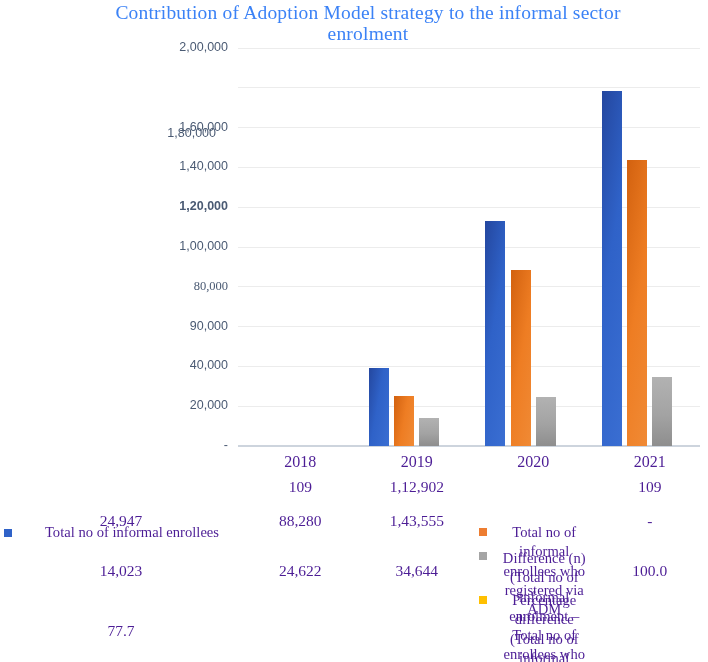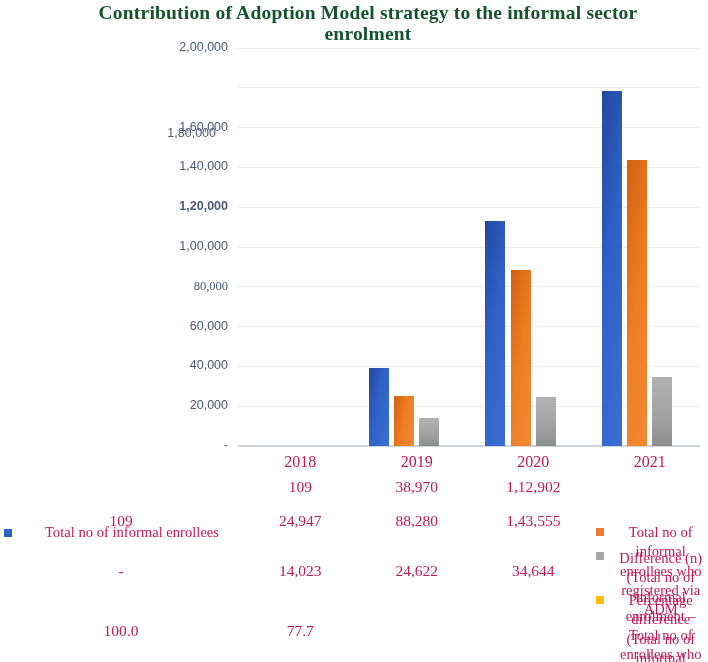--- a/index.html
+++ b/index.html
@@ -2,39 +2,39 @@
 <html><head>
 <meta charset="utf-8">
 <style>
   html,body{margin:0;padding:0;background:#ffffff;}
   .stage{
     position:relative;width:708px;height:662px;background:#ffffff;overflow:hidden;
     font-family:"Liberation Serif", serif;
   }
   .chart-title{
     position:absolute;left:76px;top:2px;width:584px;
-    text-align:center;font-weight:bold;font-size:19.5px;line-height:21px;
-    color:#14532d;letter-spacing:.2px;
+    text-align:center;font-weight:normal;font-size:19.5px;line-height:21px;
+    color:#3b82f6;letter-spacing:.2px;
   }
   .plot{position:absolute;left:0;top:48px;width:708px;height:399px;}
   .gridline{position:absolute;left:238px;width:462px;height:1px;background:#ececec;}
   .axisline{position:absolute;left:238px;width:462px;height:2px;background:#cdd4dd;}
   .ytick{
     position:absolute;width:96px;text-align:right;
     font-family:"Liberation Sans", sans-serif;font-size:12.5px;color:#4a5a73;
   }
   .bar{position:absolute;bottom:1px;}
   .bar.s0{background:linear-gradient(100deg,#24479f 0%,#2f62c8 45%,#3a6ed2 100%);}
   .bar.s1{background:linear-gradient(100deg,#d2610f 0%,#ee7d23 50%,#f08a35 100%);}
   .bar.s2{background:linear-gradient(180deg,#b2b2b2 0%,#a3a3a3 55%,#8e8e8e 100%);}
   .table{
     position:absolute;left:0;top:450px;width:708px;height:212px;
     display:grid;grid-template-columns:242px 116.5px 116.5px 116.5px 116.5px;
     grid-template-rows:24px 26px 42px 58px 62px;
-    color:#be185d;
+    color:#4c1d95;
   }
   .cell{display:flex;align-items:center;justify-content:center;font-size:15.5px;}
   .yearcell{font-size:16px;}
   .labelcell{
     position:relative;display:flex;justify-content:center;
     padding:1px 2px 1px 24px;box-sizing:border-box;
     text-align:center;font-size:14.6px;line-height:1.32;margin-top:48px;
   }
   .swatch{
     position:absolute;left:4px;width:8px;height:8px;
@@ -46,21 +46,21 @@
 <div class="stage">
   <div class="chart-title">Contribution of Adoption Model strategy to the informal sector enrolment</div>
   <div class="plot">
       <div class="axisline" style="top: 397px;"></div>
       <div class="ytick" style="left: 132px; top: 390px;">-</div>
       <div class="gridline" style="top: 357.7px;"></div>
       <div class="ytick" style="left: 132px; top: 350.2px;">20,000</div>
       <div class="gridline" style="top: 317.9px;"></div>
       <div class="ytick" style="left: 132px; top: 310.4px;">40,000</div>
       <div class="gridline" style="top: 278.1px;"></div>
-      <div class="ytick" style="left: 132px; top: 270.6px;">60,000</div>
+      <div class="ytick" style="left: 132px; top: 270.6px;">90,000</div>
       <div class="gridline" style="top: 238.3px;"></div>
       <div class="ytick" style="left: 132px; top: 230.8px; font-family: Liberation Serif, serif;">80,000</div>
       <div class="gridline" style="top: 198.5px;"></div>
       <div class="ytick" style="left: 132px; top: 191px;">1,00,000</div>
       <div class="gridline" style="top: 158.7px;"></div>
       <div class="ytick" style="left: 132px; top: 151.2px; font-weight: bold;">1,20,000</div>
       <div class="gridline" style="top: 118.9px;"></div>
       <div class="ytick" style="left: 132px; top: 111.4px;">1,40,000</div>
       <div class="gridline" style="top: 79.1px;"></div>
       <div class="ytick" style="left: 132px; top: 71.6px;">1,60,000</div>
@@ -82,21 +82,20 @@
       <div class="cell"></div>
       <div class="cell yearcell">2018</div>
       <div class="cell yearcell">2019</div>
       <div class="cell yearcell">2020</div>
       <div class="cell yearcell">2021</div>
       <div class="labelcell">
         <span class="swatch" style="background: rgb(47, 98, 200); top: 7px;"></span>
         <span>Total no of informal enrollees</span>
       </div>
       <div class="cell">109</div>
-      <div class="cell">38,970</div>
       <div class="cell">1,12,902</div>
       <div class="labelcell">
         <span class="swatch" style="background: rgb(237, 125, 49); top: 6px;"></span>
         <span>Total no of informal enrollees who registered via ADM</span>
       </div>
       <div class="cell">109</div>
       <div class="cell">24,947</div>
       <div class="cell">88,280</div>
       <div class="cell">1,43,555</div>
       <div class="labelcell">

